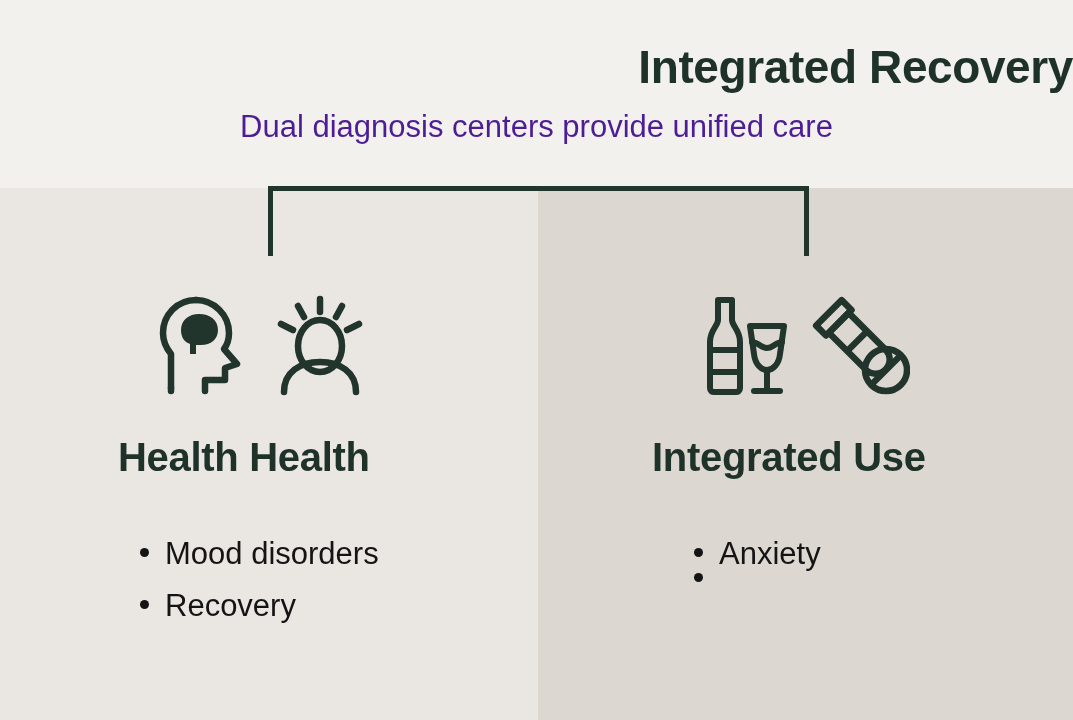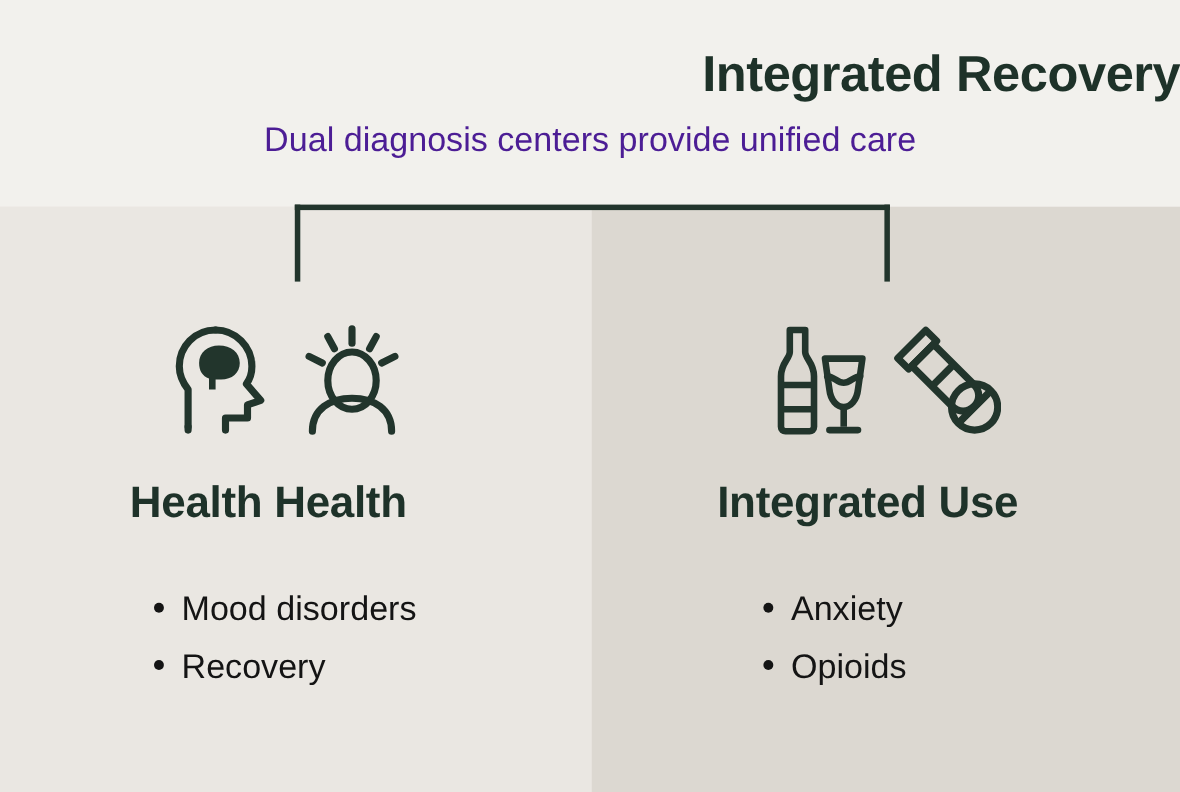--- a/index.html
+++ b/index.html
@@ -223,17 +223,16 @@
 
   <div class="col-heading col-heading-right">Integrated Use</div>
 
   <ul class="bullets bullets-right">
     <li>
       <span class="bullet-dot"></span>
       <span>Anxiety</span>
     </li>
     <li>
       <span class="bullet-dot"></span>
-      <span>Opioids</span>
     </li>
   </ul>
 
 </div>
 
 </body></html>

